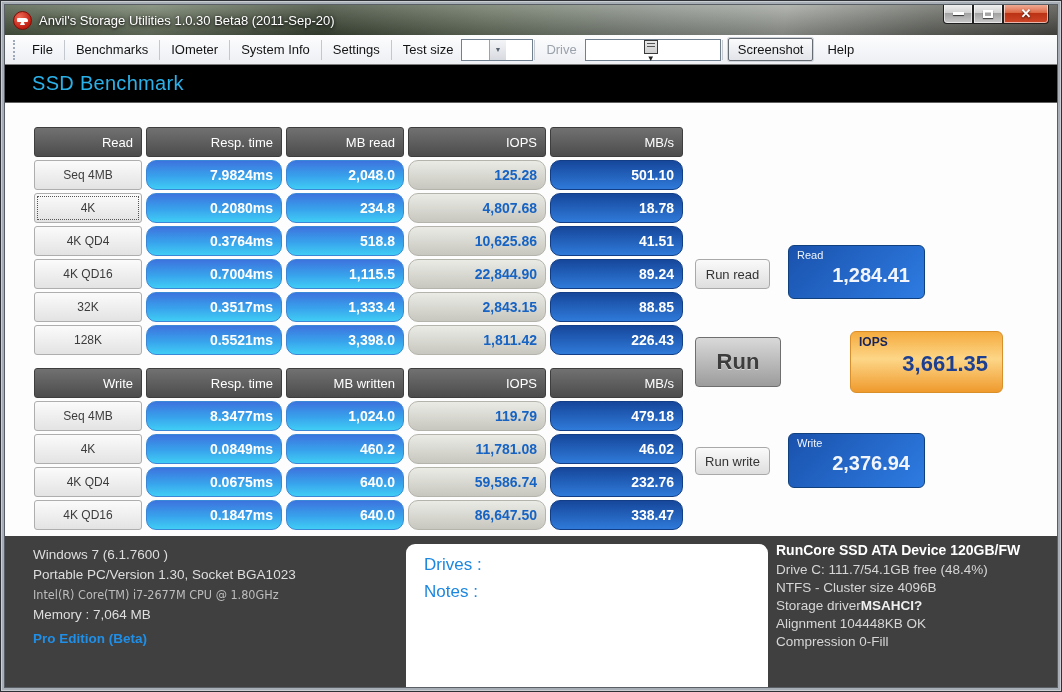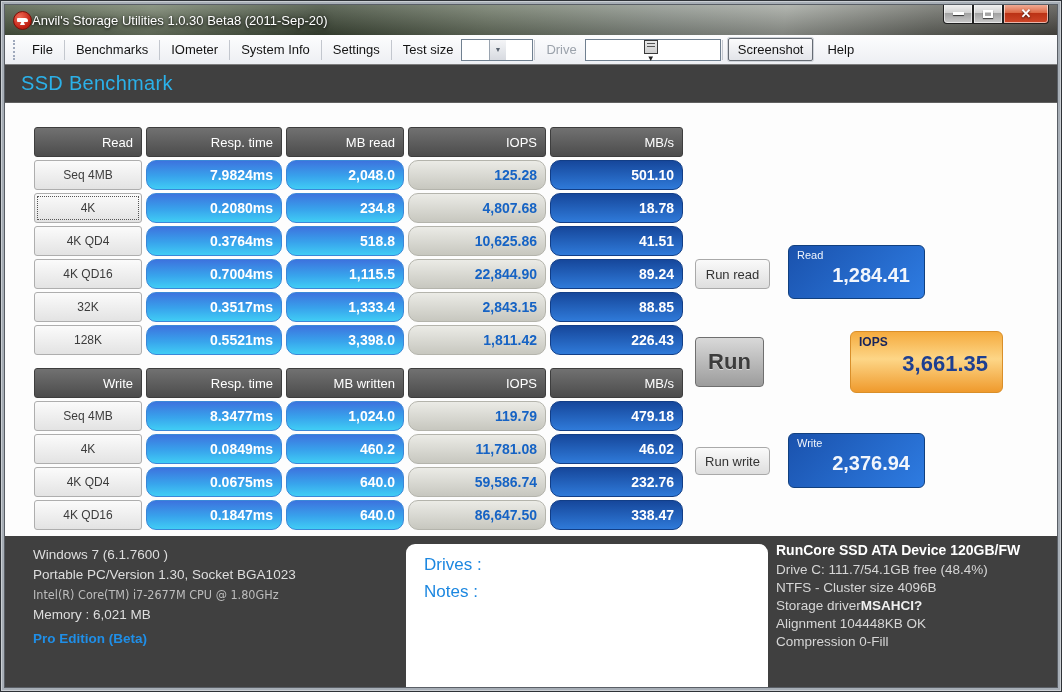--- a/index.html
+++ b/index.html
@@ -21,21 +21,21 @@
     background:
       linear-gradient(180deg, rgba(255,255,255,.18), rgba(0,0,0,.22)),
       linear-gradient(100deg,#4e5a44 0%,#74806a 14%,#3e4937 30%,#6e7866 46%,#8d948c 62%,#a3a7a0 74%,#6c6e67 88%,#514f49 100%);
   }
   .app-icon { width:19px; height:19px; border-radius:50%; flex:0 0 19px;
     background:radial-gradient(circle at 35% 30%, #ef6a55, #c01e12 70%);
     border:1px solid #7e0f08; display:flex; align-items:center; justify-content:center; }
   .anvil { width:11px; height:4px; background:#fff; border-radius:1px 3px 1px 1px; position:relative; }
   .anvil::after { content:""; position:absolute; left:3px; top:4px; width:5px; height:3px; background:#fff;
     clip-path:polygon(25% 0,75% 0,100% 100%,0% 100%); }
-  .title-text { color:#fff; font-size:13px; text-shadow:0 1px 3px rgba(0,0,0,.85), 0 0 6px rgba(0,0,0,.5); }
+  .title-text { color:#fff; font-size:13px; margin-left:7px; text-shadow:0 1px 3px rgba(0,0,0,.85), 0 0 6px rgba(0,0,0,.5); }
   .win-controls { position:absolute; top:-1px; right:8px; display:flex; }
   .wbtn { height:20px; width:30px; border:1px solid #1f1f1f; border-top:none;
     display:flex; align-items:center; justify-content:center;
     background:linear-gradient(180deg,#f4f4f4 0%,#d2d2d2 45%,#a2a2a2 50%,#c9c9c9 100%);
     box-shadow:inset 0 0 0 1px rgba(255,255,255,.6); }
   .wbtn.first { border-radius:0 0 0 4px; }
   .wbtn.close { width:46px; border-radius:0 0 4px 0;
     background:linear-gradient(180deg,#f2b39e 0%,#dd6a47 45%,#bb3215 50%,#cf4729 100%); }
   .glyph-min { width:11px; height:3px; background:#fff; box-shadow:0 1px 1px rgba(0,0,0,.7); }
   .glyph-max { width:10px; height:8px; border:2px solid #fff; box-shadow:0 1px 1px rgba(0,0,0,.6); background:transparent; }
@@ -60,21 +60,21 @@
     font-size:7px; color:#5a6470; }
   .combo-drive { width:136px; padding-right:4px; }
   .combo-arrow-plain { font-size:8px; color:#222; padding:0 3px; }
   .drive-ico { width:14px; height:10px; border:1px solid #3a3a3a; margin:0 4px 0 5px; flex:0 0 14px;
     background:linear-gradient(#e8e8e8,#cfcfcf); position:relative; }
   .drive-ico::before { content:""; position:absolute; left:2px; right:2px; top:2px; height:1px; background:#555; box-shadow:0 3px 0 #555; }
   .screenshot-btn { border:1px solid #5f6putt870; border:1px solid #666c74; background:linear-gradient(180deg,#fbfbfc,#e2e4e9);
     padding:3px 9px; font-size:13px; color:#141414; border-radius:2px; margin:0 4px; box-shadow:0 0 0 1px #cfd3d9; }
 
   
-  .page-header { height:38px; flex:0 0 38px; background:#404040; display:flex; align-items:center; padding-left:16px; border-bottom:1px solid #606060; }
+  .page-header { height:38px; flex:0 0 38px; background:#000000; display:flex; align-items:center; padding-left:27px; border-bottom:1px solid #606060; }
   .page-title { color:#2bb1e9; font-size:20px; letter-spacing:.3px; }
 
   
   .main { flex:0 0 433px; position:relative; background:#fdfdfd; }
 
   .bench-table { position:absolute; left:29px; display:grid;
     grid-template-columns:108px 136px 118px 138px 133px;
     grid-auto-rows:30px; column-gap:4px; row-gap:3px; }
   .th { background:linear-gradient(180deg,#717171,#4c4c4c); color:#fff; font-size:13px;
     display:flex; align-items:center; justify-content:flex-end; padding-right:8px;
@@ -84,21 +84,21 @@
   .rowbtn.focused { outline:1px dotted #555; outline-offset:-4px; }
   .cell { display:flex; align-items:center; justify-content:flex-end; padding-right:8px;
     font-size:14px; font-weight:bold; border-radius:10px; }
   .cell.blue { background:linear-gradient(180deg,#3d73de 0%,#38a3ec 55%,#40cdf5 100%); color:#fff; border:1px solid #3a87d8; }
   .cell.iops { background:linear-gradient(180deg,#ebebe6,#c7c7bf); color:#1663c4; border:1px solid #b4b4ac; }
   .cell.mbs { background:linear-gradient(180deg,#16479b 0%,#2f7ad9 100%); color:#fff; border:1px solid #123e87; }
 
   .btn-run-small { position:absolute; left:690px; width:75px;
     background:linear-gradient(180deg,#fafafa,#dedede); border:1px solid #a9a9a9; border-radius:4px;
     font-size:13px; color:#333; font-family:"Liberation Sans", sans-serif; }
-  .btn-run-big { position:absolute; left:690px; top:234px; width:69px; height:50px;
+  .btn-run-big { position:absolute; left:690px; top:234px; width:86px; height:50px;
     background:linear-gradient(180deg,#d9d9d9,#9c9c9c); border:1px solid #6f6f6f; border-radius:4px;
     font-size:22px; font-weight:bold; color:#3d3d3d; text-shadow:0 1px 0 rgba(255,255,255,.5);
     font-family:"Liberation Sans", sans-serif; }
   .score-box { position:absolute; border-radius:6px; padding:3px 8px; }
   .score-box.blue { background:linear-gradient(135deg,#1a52ad 0%,#2e7ce2 100%); border:1px solid #11407f; }
   .score-box .slabel { font-size:11px; color:#eef3fb; }
   .score-box .svalue { text-align:right; font-size:20px; font-weight:bold; color:#f2f6fc; padding:3px 6px 0 0; }
   .score-box.orange { background:linear-gradient(180deg,#f5ab3e 0%,#fdd687 45%,#ef9a2d 100%); border:1px solid #d98f2a; }
   .score-box.orange .slabel { color:#17255c; font-weight:bold; font-size:12px; }
   .score-box.orange .svalue { color:#1d3f91; font-size:22px; padding-top:2px; }
@@ -269,21 +269,21 @@
         <div class="slabel">Write</div>
         <div class="svalue">2,376.94</div>
       </div>
     </div>
 
     <div class="footer">
       <div class="sysinfo">
         <div>Windows 7 (6.1.7600 )</div>
         <div>Portable PC/Version 1.30, Socket BGA1023</div>
         <div class="cpu">Intel(R) Core(TM) i7-2677M CPU @ 1.80GHz</div>
-        <div>Memory : 6,021 MB</div>
+        <div>Memory : 7,064 MB</div>
         <div class="edition">Pro Edition (Beta)</div>
       </div>
 
       <div class="notes-box">
         <div>Drives :</div>
         <div>Notes :</div>
       </div>
 
       <div class="driveinfo">
         <div class="device">RunCore SSD ATA Device 120GB/FW</div>

